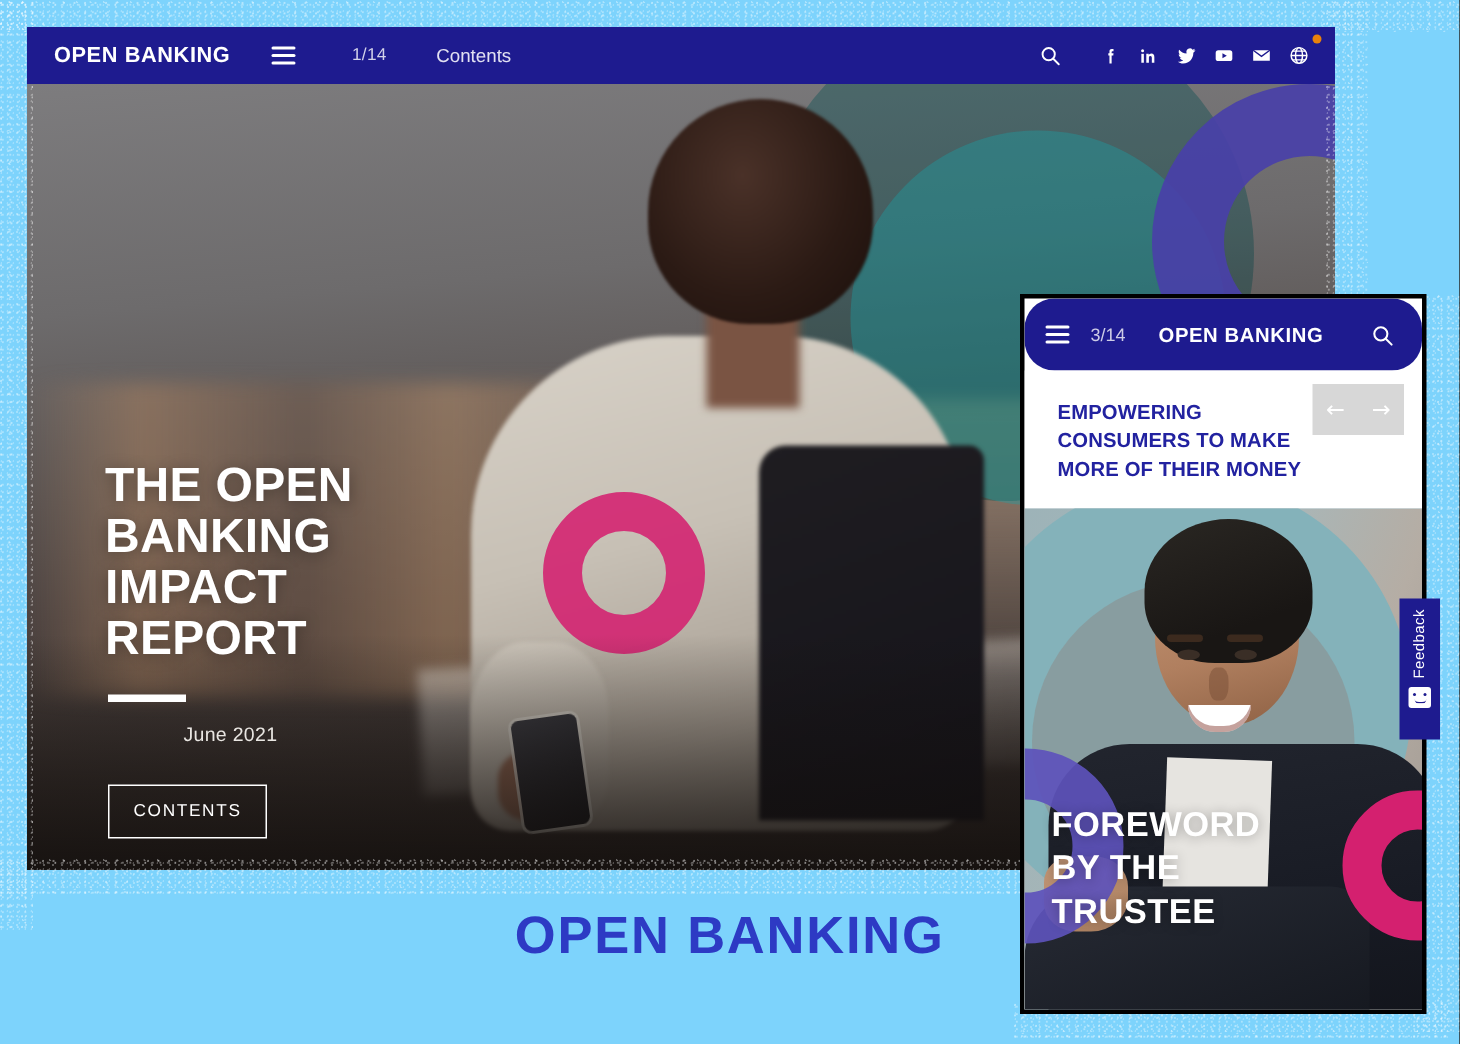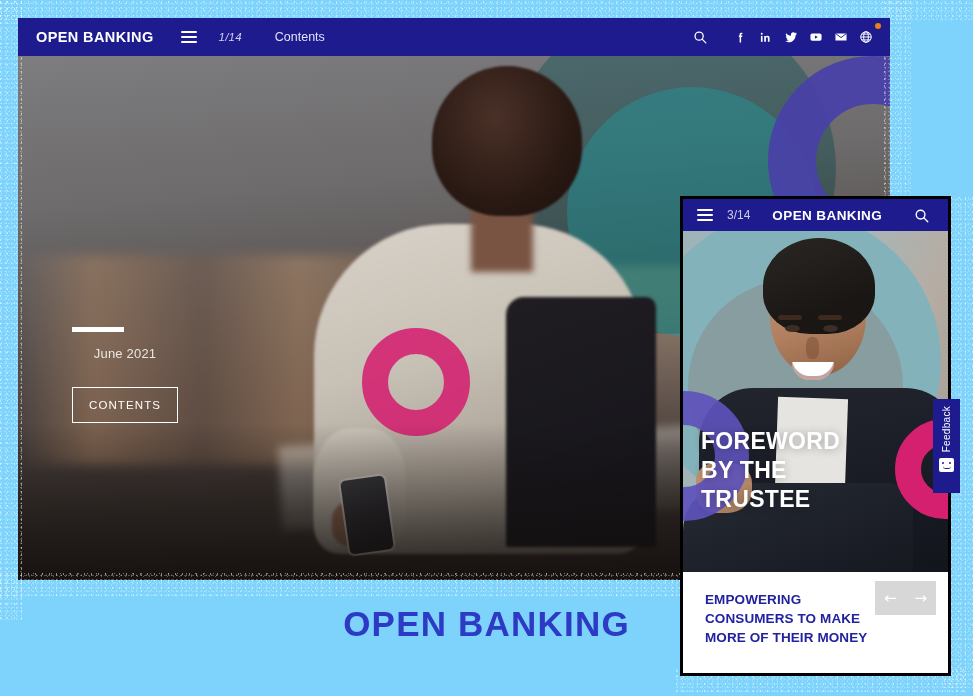--- a/index.html
+++ b/index.html
@@ -66,25 +66,24 @@
   }
   .hamburger {
     margin-left: 27px;
     width: 16px; height: 12px;
     display: flex; flex-direction: column; justify-content: space-between;
     cursor: pointer;
   }
   .hamburger i { display: block; height: 1.6px; background: #fff; border-radius: 1px; }
 
   #topbar .pagenum {
-    margin-left: 22px;
+    margin-left: 38px;
     color: #d3d2ea;
     font-size: 11.5px;
     letter-spacing: .2px;
-    font-style: italic;
   }
   #topbar .contents-link {
     margin-left: 33px;
     color: #e2e1f2;
     font-size: 12.5px;
     cursor: pointer;
   }
   #topbar .spacer { flex: 1; }
 
   .icon-row { display: flex; align-items: center; gap: 0; margin-right: 12px; }
@@ -274,25 +273,26 @@
     top: 199px;
     width: 265px;
     height: 474px;
     background: #ffffff;
     overflow: hidden;
     z-index: 40;
     box-shadow: 0 0 0 3px #000000;
   }
   #inset-topbar {
     position: relative;
-    height: 32px;
+    height: 48px;
     background: #1e1b8f;
     display: flex;
     align-items: center;
     padding: 0 14px;
+    border-radius: 20px;
   }
   #inset-topbar .pagenum {
     color: #cdcce6;
     font-size: 12px;
     margin-left: 14px;
   }
   #inset-topbar .brand {
     color: #fff;
     font-weight: 700;
     font-size: 13.5px;
@@ -580,20 +580,24 @@
       <div class="fig-neck"></div>
       <div class="fig-head"></div>
       <div class="fig-bag"></div>
       <div class="fig-arm"></div>
       <div class="fig-hand"></div>
       <div class="fig-phone"></div>
       <div class="pink-ring"></div>
       <div class="hero-ground"></div>
 
       <div id="hero-copy">
+        <div id="hero-title">THE OPEN
+BANKING
+IMPACT
+REPORT</div>
         <div id="hero-rule"></div>
         <div id="hero-date">June 2021</div>
         <div id="contents-btn">CONTENTS</div>
       </div>
     </div>
   </div>
 
   <div class="noise" style="left:0;top:0;width:973px;height:22px;"></div>
   <div class="noise" style="left:0;top:0;width:22px;height:620px;"></div>
   <div class="noise" style="left:0;top:572px;width:700px;height:26px;"></div>
@@ -613,20 +617,30 @@
       </div>
       <span class="pagenum">3/14</span>
       <span class="brand">OPEN BANKING</span>
       <span class="spacer"></span>
       <span class="nav-ico">
         <svg width="15" height="15" viewBox="0 0 24 24" fill="none" stroke="#ffffff" stroke-width="2.2">
           <circle cx="10.5" cy="10.5" r="7"></circle>
             <line x1="16" y1="16" x2="22" y2="22" stroke-linecap="round"></line>
         </svg>
       </span>
+    </div>
+
+    <div id="inset-footer">
+      <div id="inset-caption">EMPOWERING
+CONSUMERS TO MAKE
+MORE OF THEIR MONEY</div>
+      <div id="slider-nav">
+        <span class="arrow">←</span>
+        <span class="arrow">→</span>
+      </div>
     </div>
 
     <div id="inset-hero">
       <div class="inset-bg-wall"></div>
       <div class="inset-circle-1"></div>
       <div class="inset-circle-2"></div>
       <div class="m-jacket"></div>
       <div class="m-shirt"></div>
       <div class="m-face"></div>
       <div class="m-hair"></div>
@@ -638,30 +652,20 @@
       <div class="m-smile"></div>
       <div class="m-arm"></div>
       <div class="m-hand"></div>
       <div class="inset-purple-ring"></div>
       <div class="inset-pink-ring"></div>
 
       <div id="inset-hero-title">FOREWORD
 BY THE
 TRUSTEE</div>
     </div>
-
-    <div id="inset-footer">
-      <div id="inset-caption">EMPOWERING
-CONSUMERS TO MAKE
-MORE OF THEIR MONEY</div>
-      <div id="slider-nav">
-        <span class="arrow">←</span>
-        <span class="arrow">→</span>
-      </div>
-    </div>
   </div>
 
   <div id="feedback-tab">
     <span id="feedback-label">Feedback</span>
     <span id="feedback-icon">
         <i></i>
       </span>
   </div>
 
 </div>

